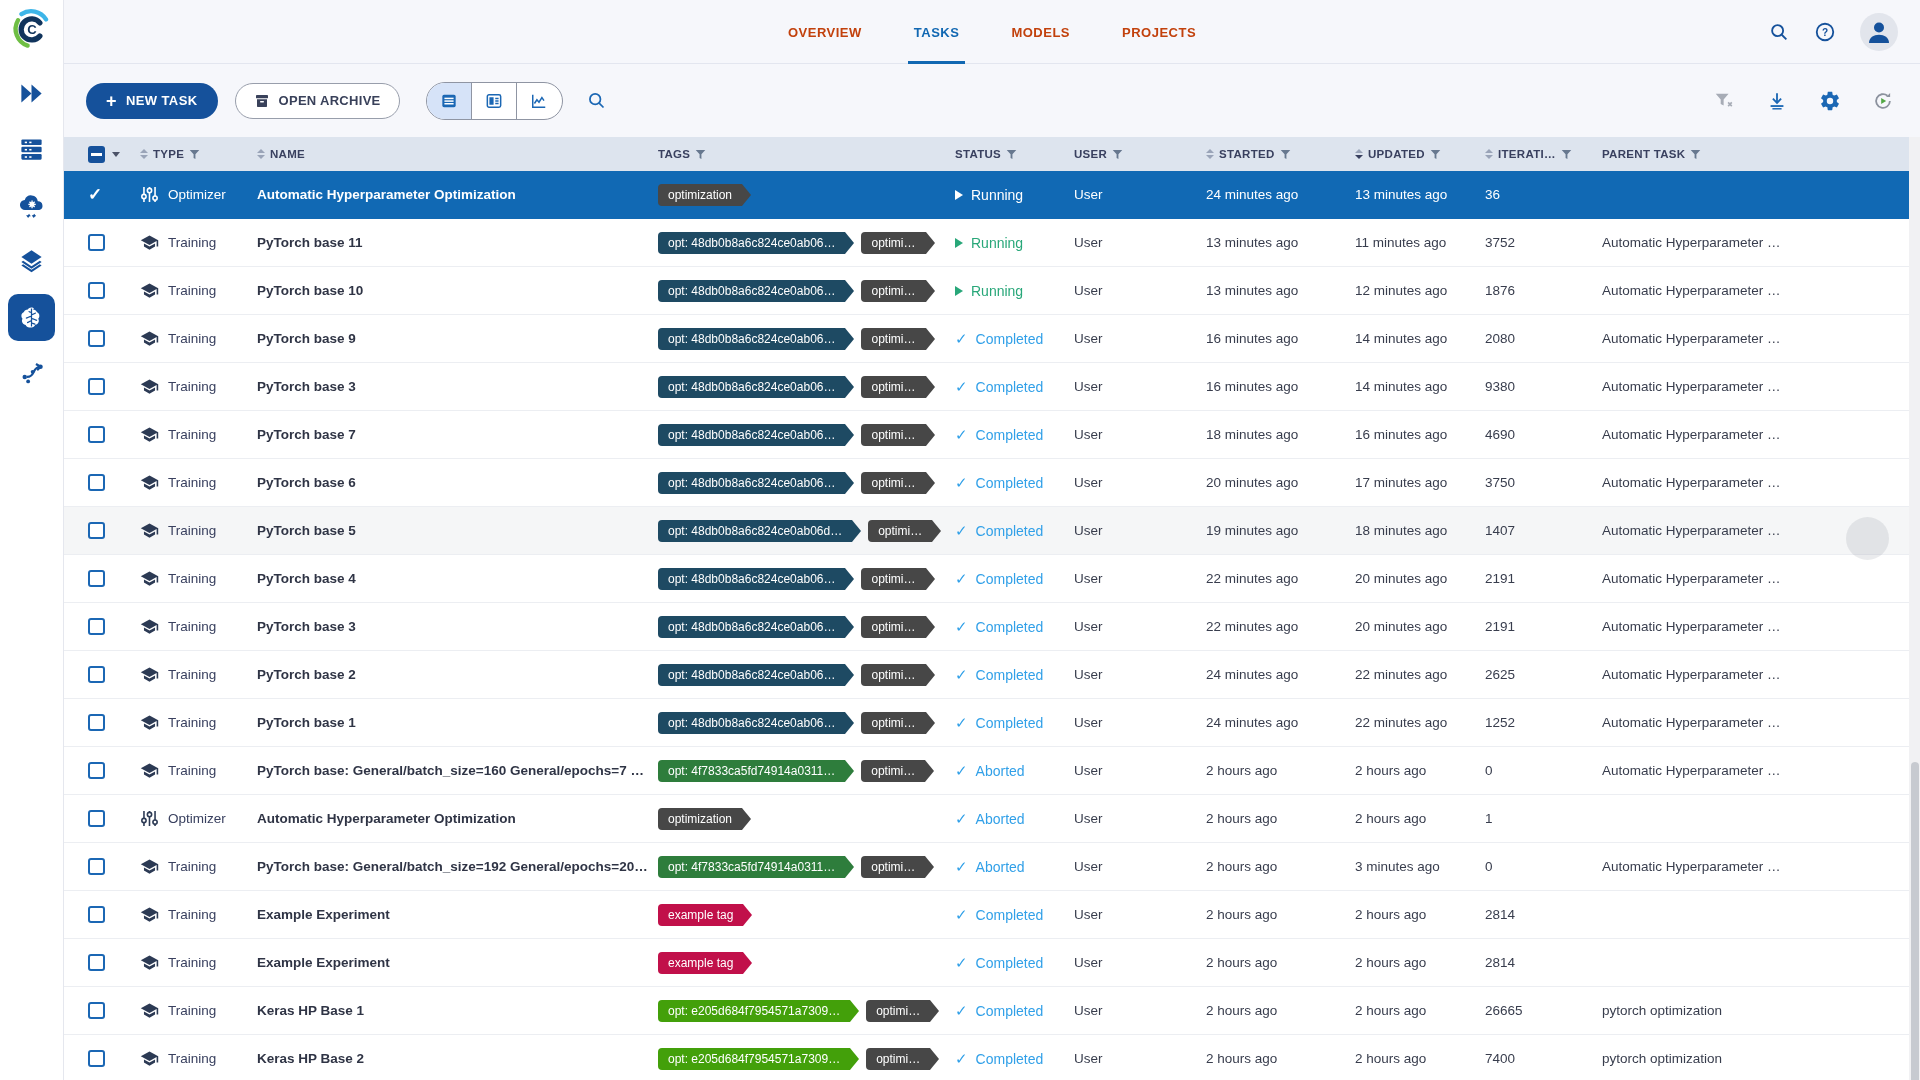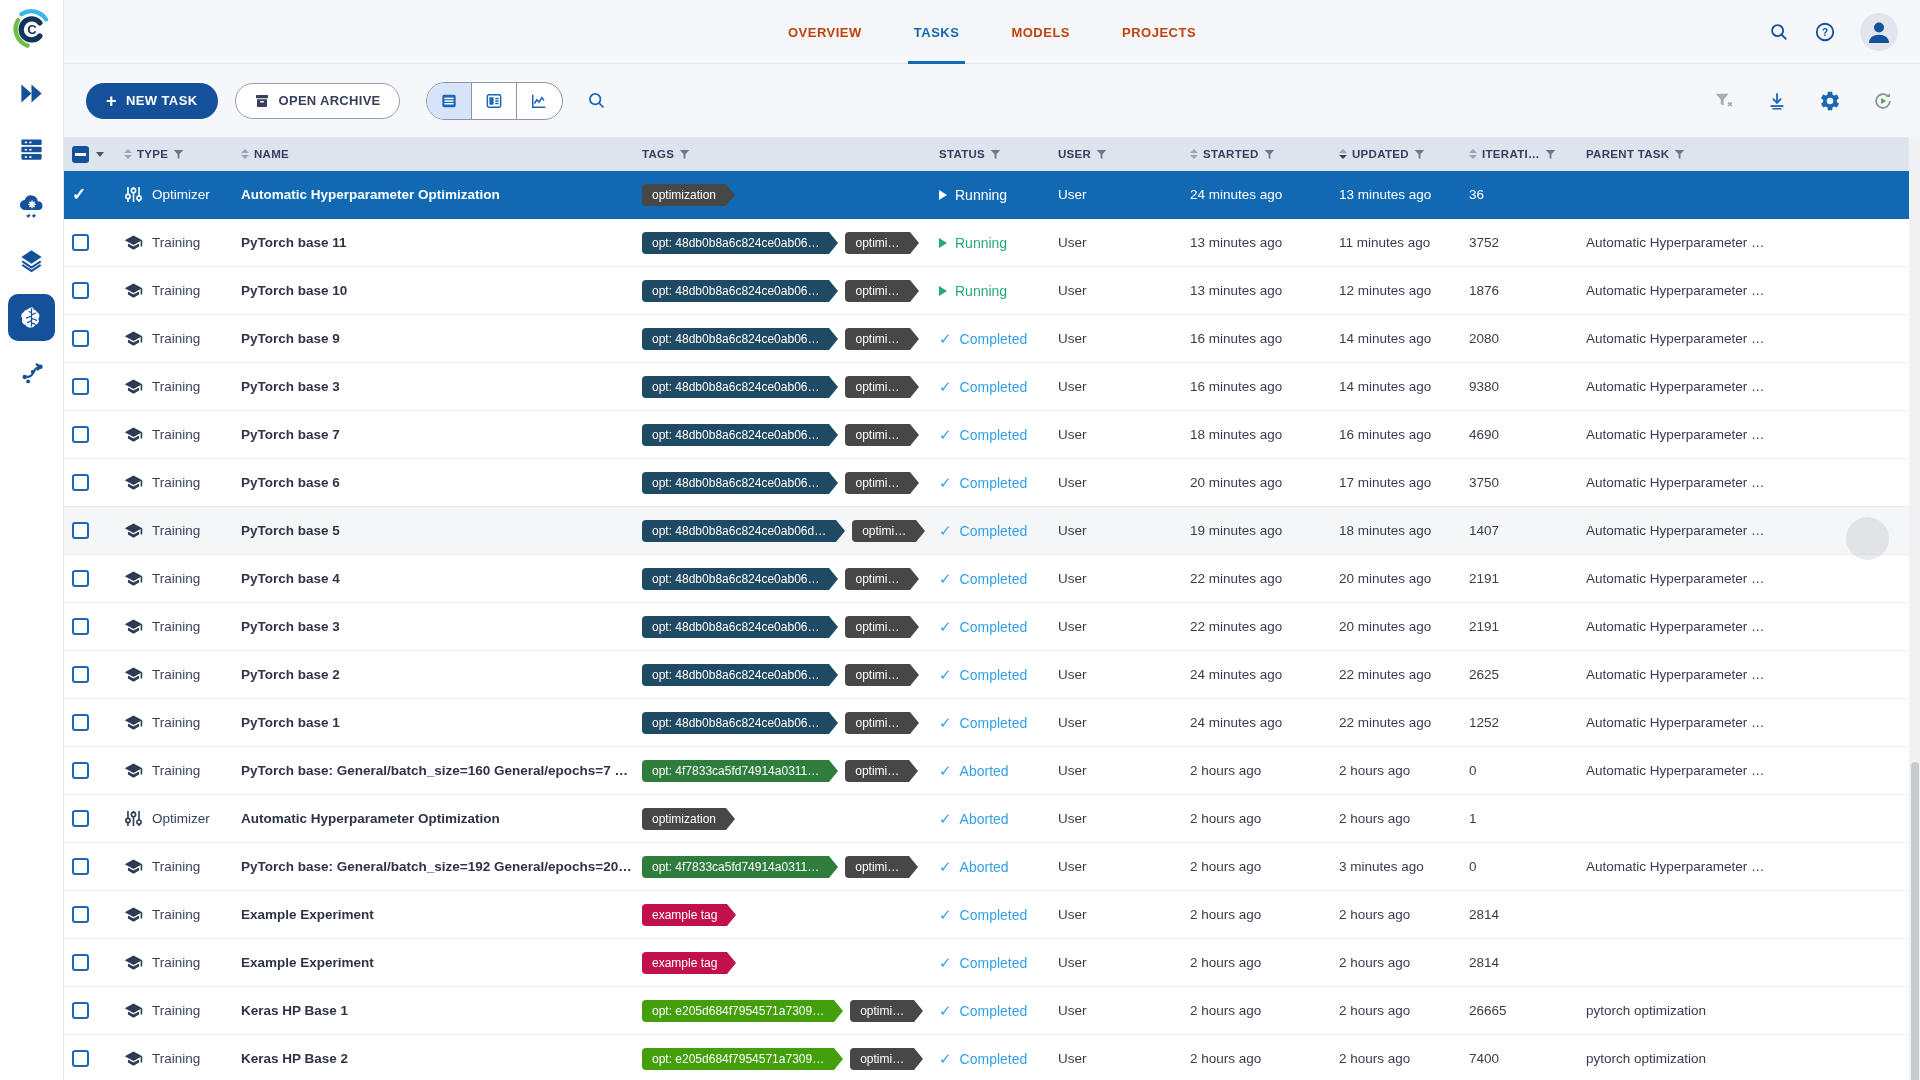--- a/index.html
+++ b/index.html
@@ -48,21 +48,21 @@
             border-right:1px solid #8f95a3; }
   .vt-seg:last-child { border-right:none; }
   .vt-seg.active { background:#d6e3f8; }
   .vt-seg svg { width:20px; height:20px; }
   .tb-search { margin-left:23px; width:21px; height:21px; color:#1b67b4; cursor:pointer; }
   .toolbar-right { margin-left:auto; margin-right:26px; display:flex; align-items:center; gap:31px; }
   .tr-icon { width:22px; height:22px; cursor:pointer; }
 
   
   .grid-cols { display:grid; grid-template-columns:52px 117px 401px 297px 119px 132px 149px 130px 117px minmax(0,1fr);
-               padding-left:8px; align-items:center; }
+               padding-left:24px; align-items:center; }
   .thead { position:absolute; left:64px; top:137px; right:0; height:34px; background:#dde4ee;
            font-size:11.5px; font-weight:bold; color:#39405f; letter-spacing:.3px; z-index:5; }
   .th { display:flex; align-items:center; gap:5px; cursor:pointer; white-space:nowrap; overflow:hidden; }
   .th-cb { display:flex; align-items:center; gap:7px; }
   .cb-ind { width:17px; height:17px; background:#15519b; border-radius:3px; position:relative; cursor:pointer; }
   .cb-ind::after { content:""; position:absolute; left:3px; right:3px; top:7px; height:3px; background:#fff; }
   .caret { width:0; height:0; border-left:4.5px solid transparent; border-right:4.5px solid transparent;
            border-top:5px solid #4c5368; cursor:pointer; }
   .sort { display:inline-flex; flex-direction:column; gap:2px; }
   .sort i { display:block; width:0; height:0; border-left:4px solid transparent; border-right:4px solid transparent; }

